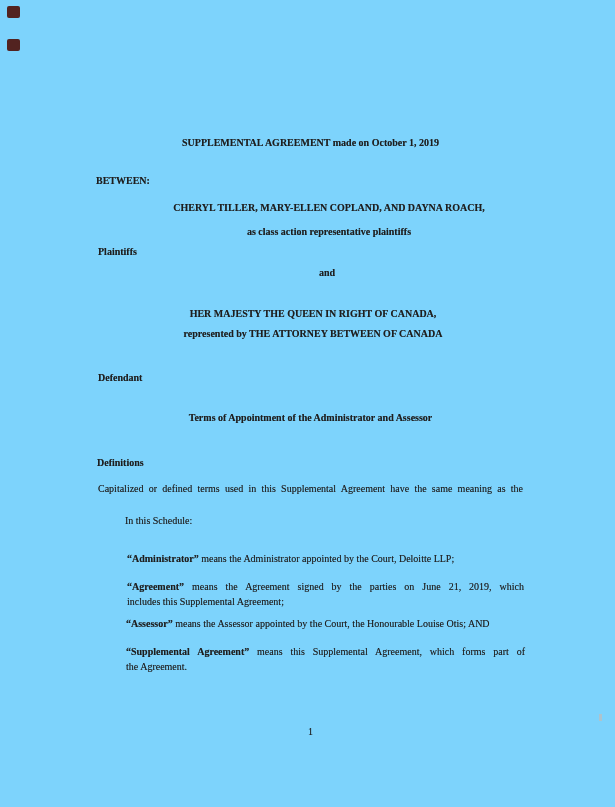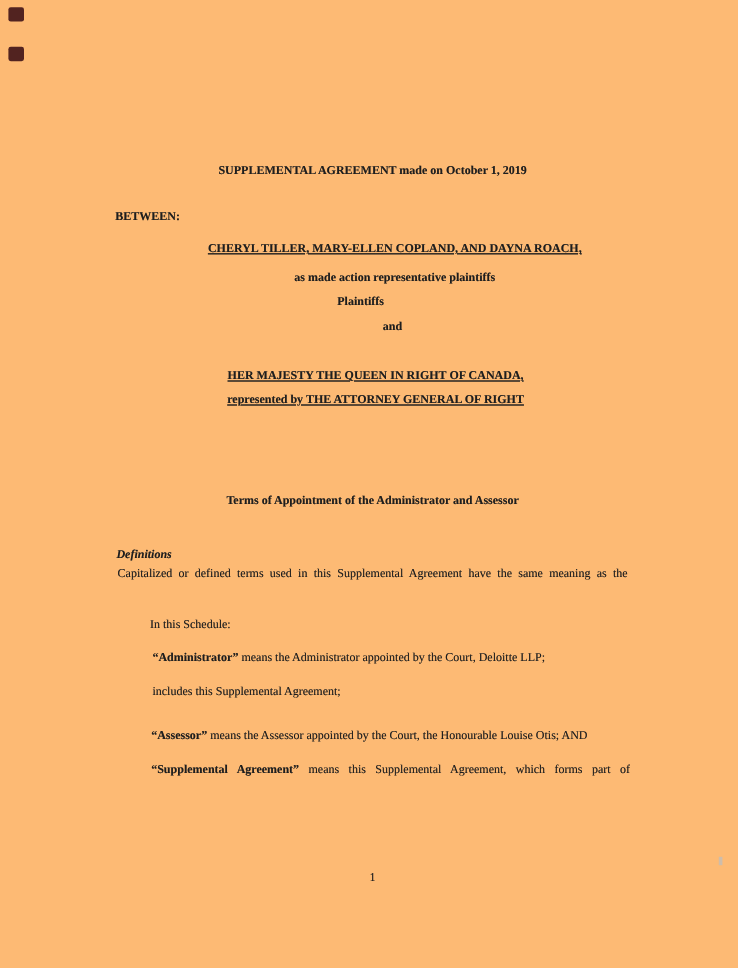--- a/index.html
+++ b/index.html
@@ -1,35 +1,35 @@
 <!DOCTYPE html>
 <html><head>
   <meta charset="utf-8">
   <style>
     html, body { margin: 0; padding: 0; }
     body { width: 615px; height: 807px; background: #ffffff; }
     .page {
       position: relative;
       width: 615px;
       height: 807px;
-      background: #fdba74;
+      background: #7dd3fc;
       font-family: "Liberation Serif", "DejaVu Serif", serif;
       font-size: 10px;
       color: #1e1e1e;
       text-shadow: 0 0 0.4px rgba(45,45,45,0.55);
       overflow: hidden;
     }
     .abs { position: absolute; line-height: 13px; }
     .b { font-weight: bold; }
     .center { text-align: center; }
-    .right { text-align: center; }
-    .para { position: absolute; line-height: 15px; }
+    .right { text-align: left; }
+    .para { position: absolute; line-height: 15px; margin-top: 10px; }
     .para .line { white-space: nowrap; }
     .jl { text-align: justify; text-align-last: justify; white-space: normal !important; }
-    .nw { white-space: nowrap; text-decoration: underline; }
+    .nw { white-space: nowrap; }
     .corner-mark {
       position: absolute;
       width: 13px; height: 12px;
       background: #522320;
       border-radius: 2px;
       left: 7px;
     }
     .speck {
       position: absolute;
       width: 3px; height: 7px;
@@ -46,52 +46,55 @@
   <div class="corner-mark" style="top:6px"></div>
   <div class="corner-mark" style="top:39px"></div>
   <div class="speck"></div>
 
   <div class="abs b center" style="left:98px; top:136px; width:425px;">SUPPLEMENTAL AGREEMENT made on October 1, 2019</div>
 
   <div class="abs b" style="left:96px; top:161px;margin-top:13px;">BETWEEN:</div>
 
   <div class="abs b center nw" style="left:98px; top:201px; width:462px;">CHERYL TILLER, MARY-ELLEN COPLAND, AND DAYNA ROACH,</div>
 
-  <div class="abs b center" style="left:98px; top:225px; width:462px;">as made action representative plaintiffs</div>
+  <div class="abs b center" style="left:98px; top:225px; width:462px;">as class action representative plaintiffs</div>
 
   <div class="abs b right" style="left:98px; top:245px; width:405px;">Plaintiffs</div>
 
   <div class="abs b center" style="left:98px; top:266px; width:458px;">and</div>
 
   <div class="abs b center nw" style="left:98px; top:307px; width:430px;">HER MAJESTY THE QUEEN IN RIGHT OF CANADA,</div>
 
-  <div class="abs b center nw" style="left:98px; top:327px; width:430px;">represented by THE ATTORNEY GENERAL OF RIGHT</div>
+  <div class="abs b center nw" style="left:98px; top:327px; width:430px;">represented by THE ATTORNEY BETWEEN OF CANADA</div>
 
+  <div class="abs b right" style="left:98px; top:371px; width:414px;">Defendant</div>
 
   <div class="abs b center" style="left:98px; top:411px; width:425px;text-align:center;">Terms of Appointment of the Administrator and Assessor</div>
 
-  <div class="abs b" style="left:97px; top:456px;font-style:italic;">Definitions</div>
+  <div class="abs b" style="left:97px; top:456px;">Definitions</div>
 
   <div class="para" style="left:98px; top:471px; width:425px;">
     <div class="line jl">Capitalized or defined terms used in this Supplemental Agreement have the same meaning as the</div>
   </div>
 
   <div class="abs" style="left:97px; top:514px;margin-left:28px;">In this Schedule:</div>
 
   <div class="para" style="left:127px; top:541px; width:397px;">
     <div class="line"><span class="b">“Administrator”</span><span> means the Administrator appointed by the Court, Deloitte LLP;</span></div>
   </div>
 
   <div class="para" style="left:127px; top:569px; width:397px;">
+    <div class="line jl"><span class="b">“Agreement”</span><span> means the Agreement signed by the parties on June 21, 2019, which</span></div>
     <div class="line">includes this Supplemental Agreement;</div>
   </div>
 
   <div class="para" style="left:126px; top:606px; width:400px;">
     <div class="line"><span class="b">“Assessor”</span><span> means the Assessor appointed by the Court, the Honourable Louise Otis; AND</span></div>
   </div>
 
   <div class="para" style="left:126px; top:634px; width:399px;">
     <div class="line jl"><span class="b">“Supplemental Agreement”</span><span> means this Supplemental Agreement, which forms part of</span></div>
+    <div class="line">the Agreement.</div>
   </div>
 
   <div class="abs center" style="left:98px; top:725px; width:425px;">1</div>
 
 </div>
 
 </body></html>

